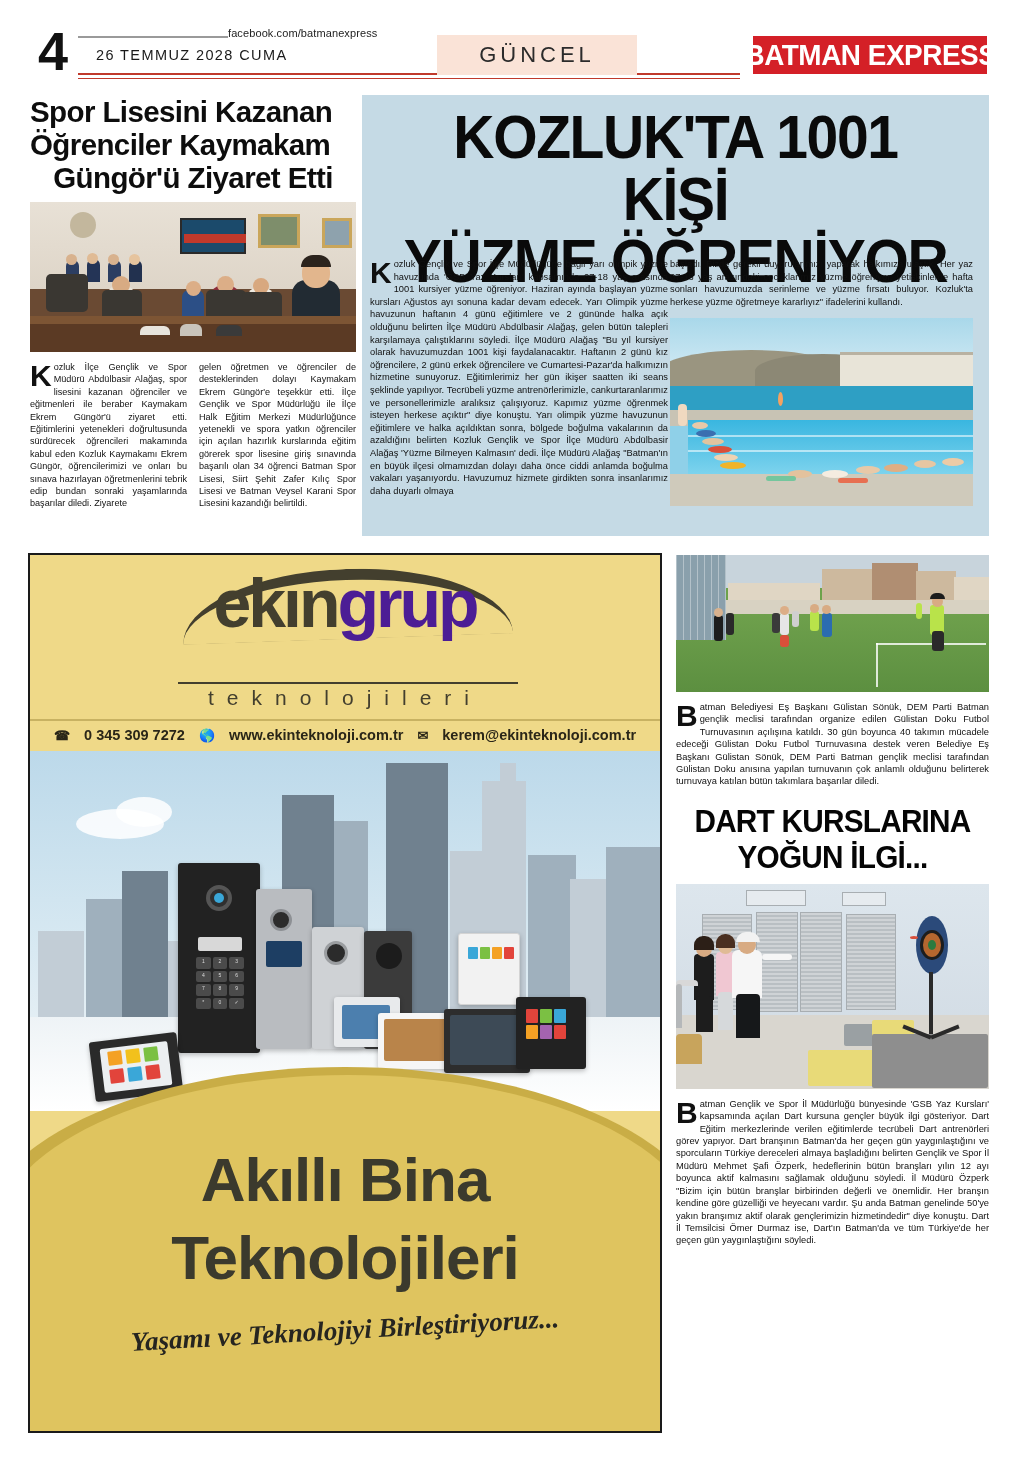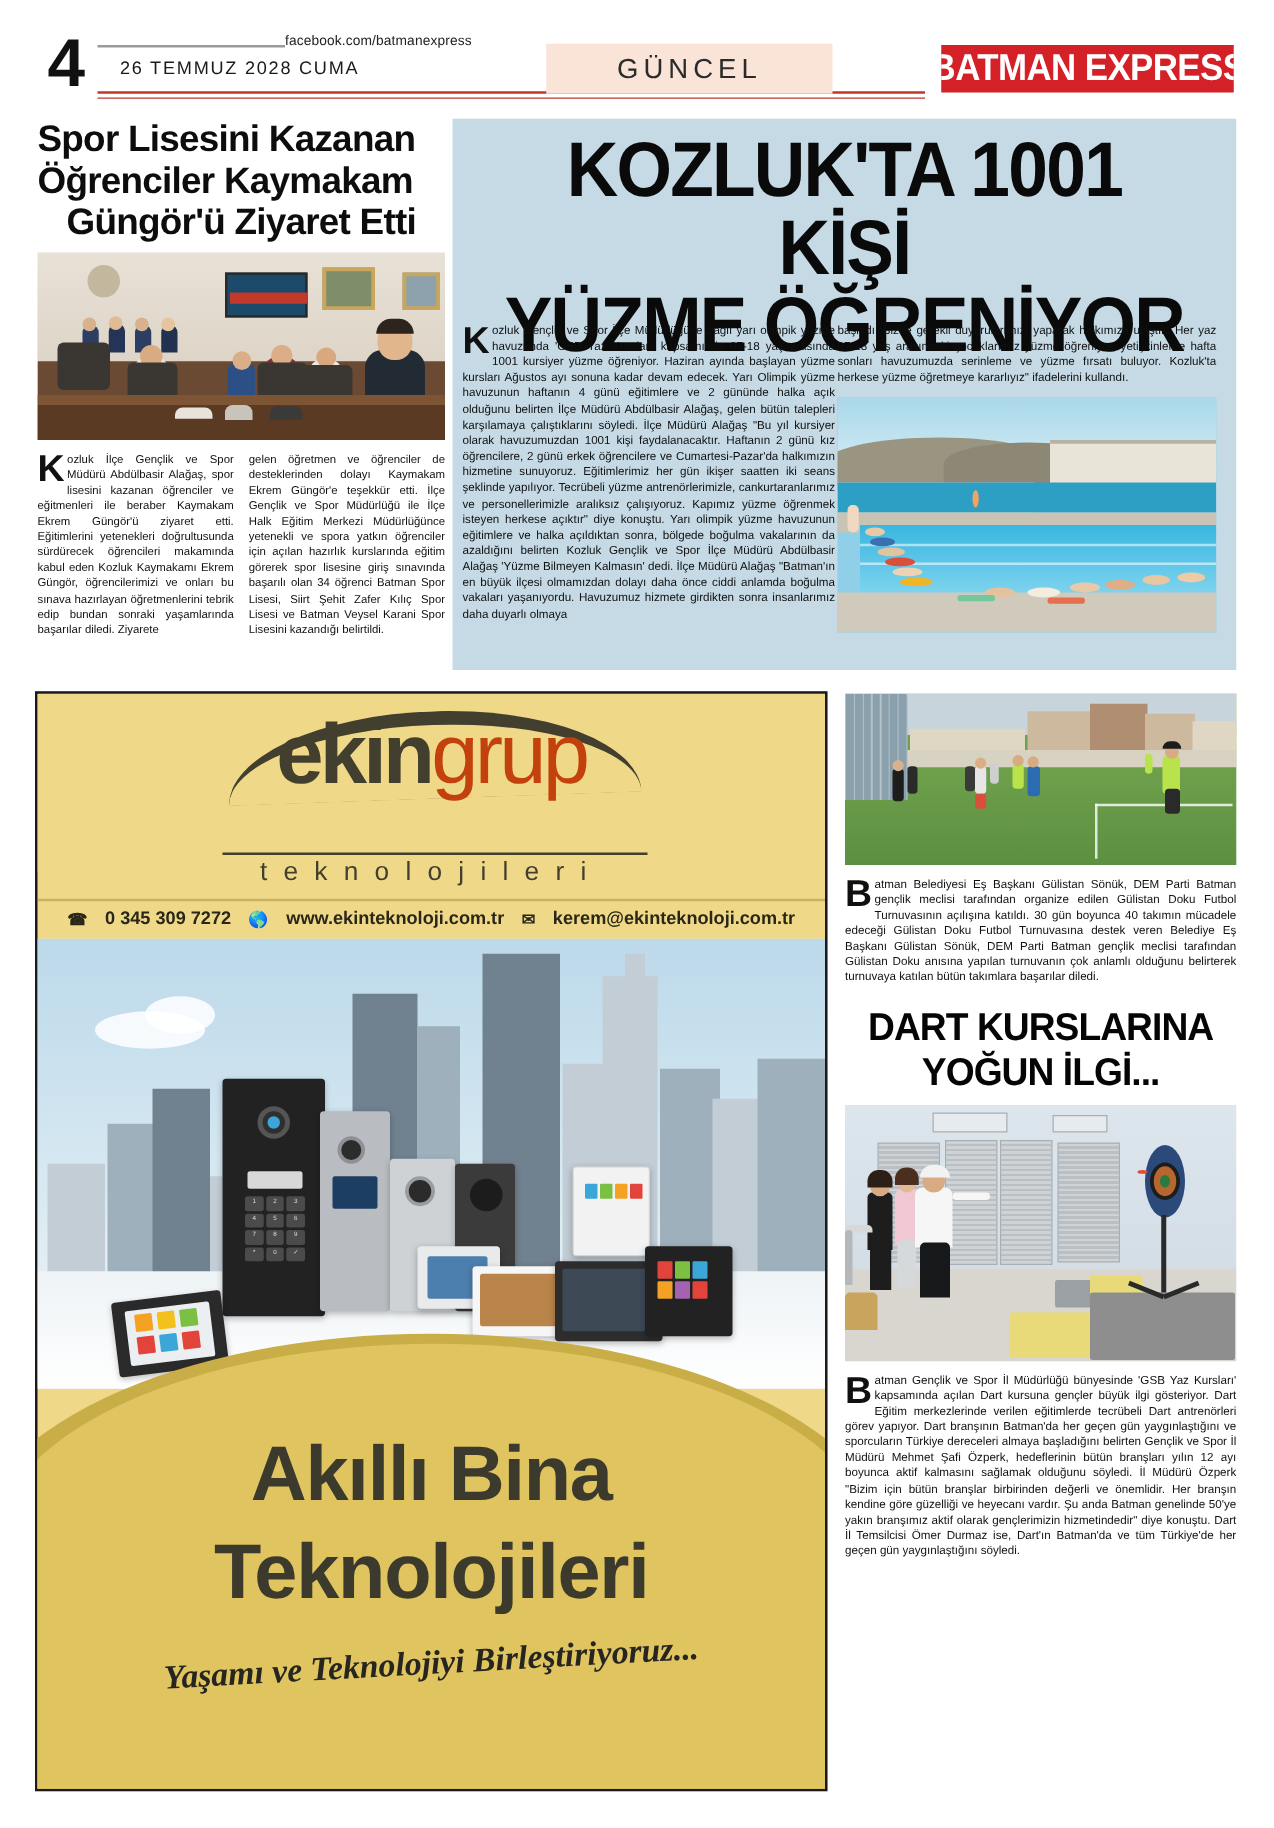--- a/index.html
+++ b/index.html
@@ -29,21 +29,21 @@
     font-family:"Liberation Sans", sans-serif;
   }
   .hdr-date {
     position:absolute; left:96px; top:47px;
     font-size:14.5px; letter-spacing:1.4px; color:#1a1a1a;
     font-family:"Liberation Sans", sans-serif;
   }
   .hdr-rule-red1 { position:absolute; left:78px; top:73px; width:1075px; max-width:662px; height:2px; background:#c0392b; }
   .hdr-rule-red2 { position:absolute; left:78px; top:78px; width:662px; height:1px; background:#c0392b; }
   .section-tab {
-    position:absolute; left:437px; top:35px; width:229px; height:40px;
+    position:absolute; left:437px; top:35px; width:200px; height:40px;
     background:#fae3d7; display:flex; align-items:center; justify-content:center;
   }
   .section-tab span {
     font-size:22px; letter-spacing:4px; color:#2b2b2b; font-weight:400;
     font-family:"Liberation Sans", sans-serif;
   }
   .brand {
     position:absolute; left:753px; top:36px; width:234px; height:38px;
     background:#d42027; display:flex; align-items:center; justify-content:center;
     overflow:hidden;
@@ -134,21 +134,21 @@
     position:absolute; left:28px; top:553px; width:634px; height:880px;
     border:2px solid #1a1a1a; background:#efd988; overflow:hidden;
   }
   .ad-top { position:absolute; left:0; top:0; width:100%; height:143px; background:#efd988; }
   .ad-logo-wrap { position:absolute; left:0; top:8px; width:100%; text-align:center; }
   .ad-logo {
     position:relative; display:inline-block;
     font-size:68px; line-height:80px; color:#433f2e; font-weight:bold;
     font-family:"Liberation Sans", sans-serif; letter-spacing:-3px;
   }
-  .ad-logo .thin { font-weight:400; color:#c2410c; }
+  .ad-logo .thin { font-weight:700; color:#4c1d95; }
   .ad-swoosh {
     position:absolute; left:152px; top:14px; width:330px; height:70px;
     border-top:11px solid #433f2e; border-radius:50%/100% 100% 0 0;
     border-left:0; border-right:0; border-bottom:0;
     transform:rotate(-2deg);
   }
   .ad-underline { position:absolute; left:148px; top:127px; width:340px; height:2px; background:#433f2e; }
   .ad-sub {
     position:absolute; left:0; top:131px; width:100%; text-align:center;
     font-size:21px; letter-spacing:13px; color:#433f2e; font-weight:400;

